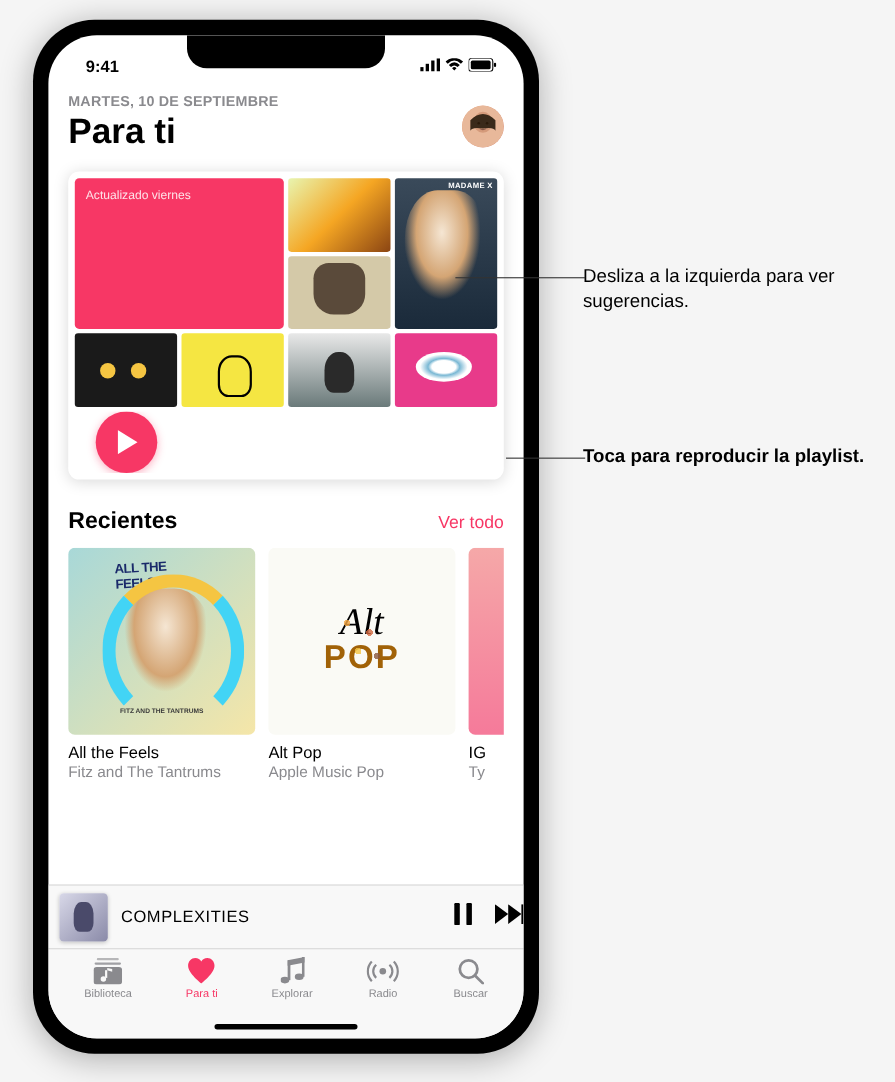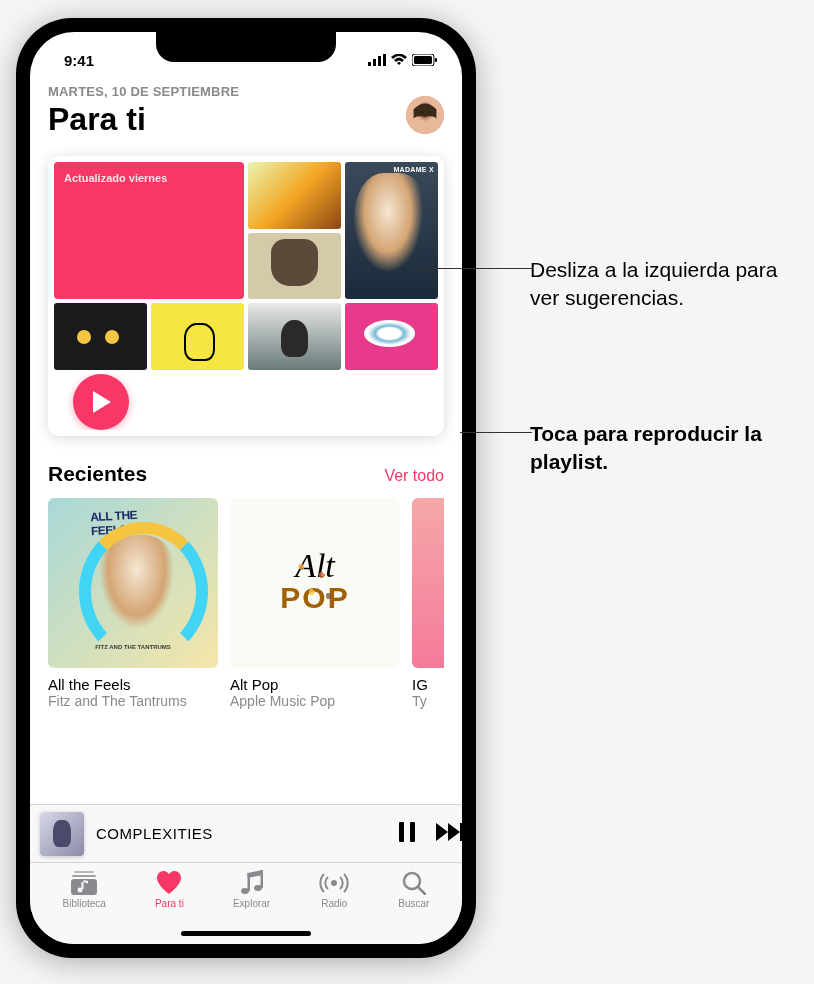--- a/index.html
+++ b/index.html
@@ -10,21 +10,21 @@
   height: 984px;
   position: relative;
 }
 .scene {
   position: relative;
   width: 814px;
   height: 984px;
 }
 .phone {
   position: absolute;
-  left: 16px;
+  left: 30px;
   top: 18px;
   width: 460px;
   height: 940px;
   background: #000;
   border-radius: 56px;
   padding: 14px;
   box-shadow: 0 4px 30px rgba(0,0,0,0.3);
 }
 .screen {
   width: 100%;
@@ -110,21 +110,21 @@
   background: #f73765;
   border-radius: 4px;
   color: #fff;
   padding: 10px;
   display: flex;
   flex-direction: column;
   justify-content: space-between;
 }
 .mix-main .brand { font-size: 9px; opacity: 0.9; }
 .mix-main .mix-title { font-size: 17px; font-weight: 700; line-height: 1.1; margin-top: 2px; }
-.mix-main .mix-sub { font-size: 11px; opacity: 0.85; font-weight: bold; }
+.mix-main .mix-sub { font-size: 11px; opacity: 0.85; }
 .album-tile { border-radius: 3px; position: relative; overflow: hidden; }
 .t1 { background: linear-gradient(135deg,#e8f5b0,#f5a623,#8b4513); }
 .t2 { grid-column: 4/5; grid-row: 1/3; background: linear-gradient(180deg,#3a4a5a,#1a2a3a); display:flex; align-items:flex-end; justify-content:flex-end; }
 .t2::after { content:''; position:absolute; left:10%; top:8%; width:80%; height:80%; background: radial-gradient(ellipse at 45% 35%, #f5e6d3 0%, #d4a574 40%, transparent 60%); border-radius:40% 40% 30% 30%; }
 .t2 .madame { position:absolute; right:4px; top:4px; font-size:7px; color:#fff; font-weight:700; letter-spacing:0.3px; }
 .t3 { background: #d4c9a8; position:relative; }
 .t3::after { content:''; position:absolute; left:25%; top:10%; width:50%; height:70%; background:#5a4a3a; border-radius:30% 30% 40% 40%; }
 .t4 { background: #1a1a1a; grid-column:1/2; grid-row:3/4; position:relative; }
 .t4::before, .t4::after { content:''; position:absolute; width:14px; height:14px; background:#f5c542; border-radius:50%; top:40%; }
 .t4::before { left:25%; }
@@ -217,21 +217,21 @@
   font-size: 10px;
 }
 .tab.active { color: #f73765; }
 .tab-icon { height: 28px; display:flex; align-items:center; justify-content:center; }
 .home-indicator {
   position:absolute; bottom:8px; left:50%; transform:translateX(-50%);
   width:130px; height:5px; background:#000; border-radius:3px;
 }
 
 .callouts { position:absolute; left:530px; top:0; }
-.callout { position:absolute; width:270px; font-size:21px; line-height:1.35; color:#000;margin-top:16px; }
+.callout { position:absolute; width:270px; font-size:17px; line-height:1.35; color:#000; }
 .callout .line { position:absolute; height:1px; background:#333; right:268px; }
 </style>
 </head>
 <body>
 
 <div class="scene">
   <div class="phone">
     <div class="screen">
       <div class="notch"></div>
 

